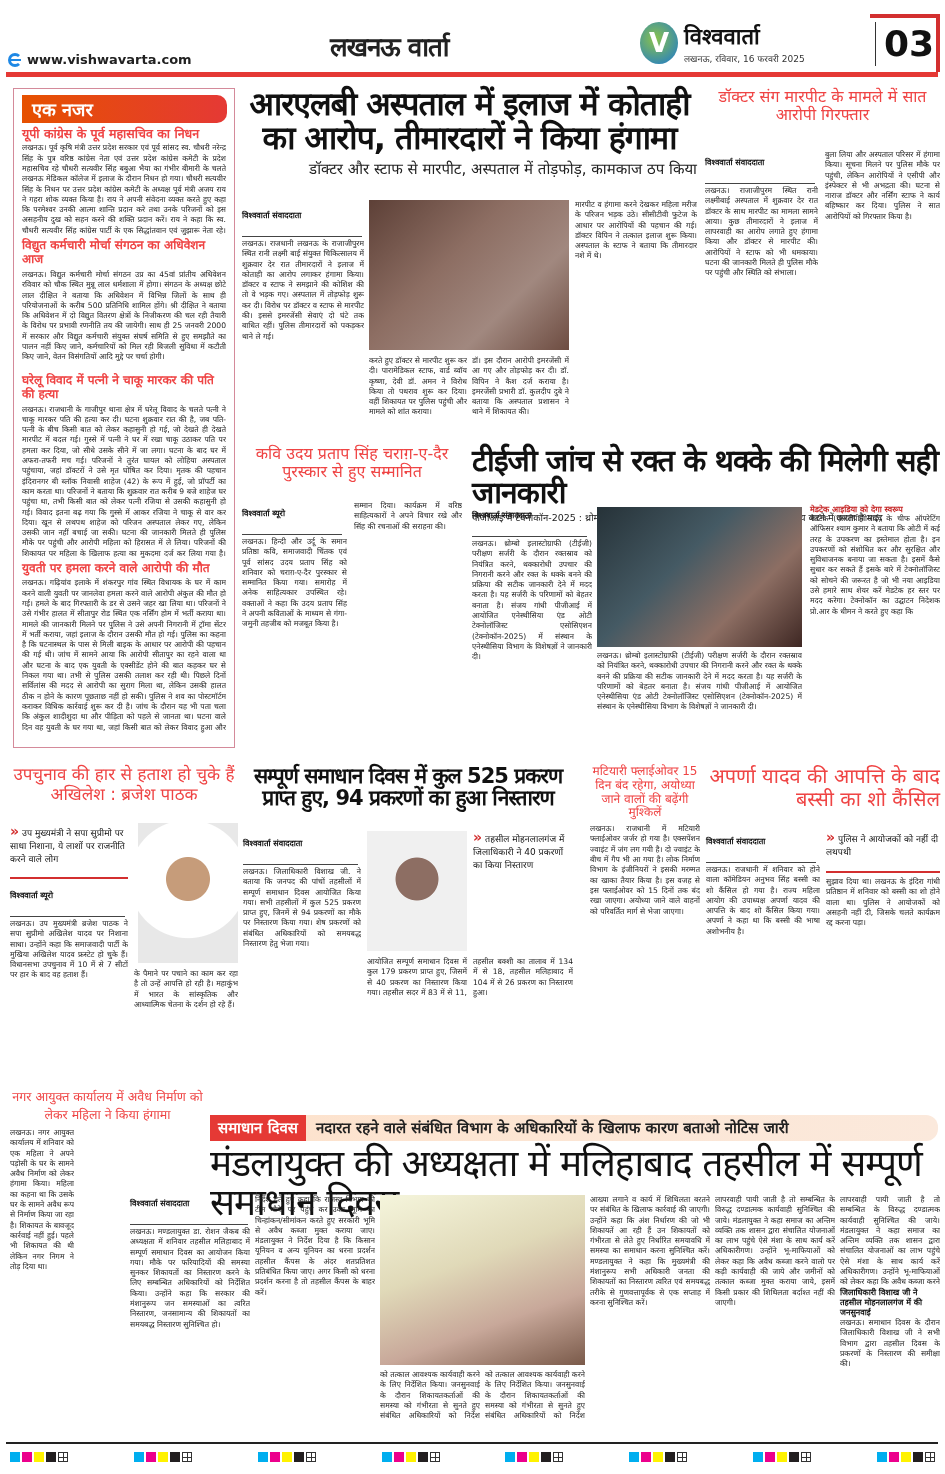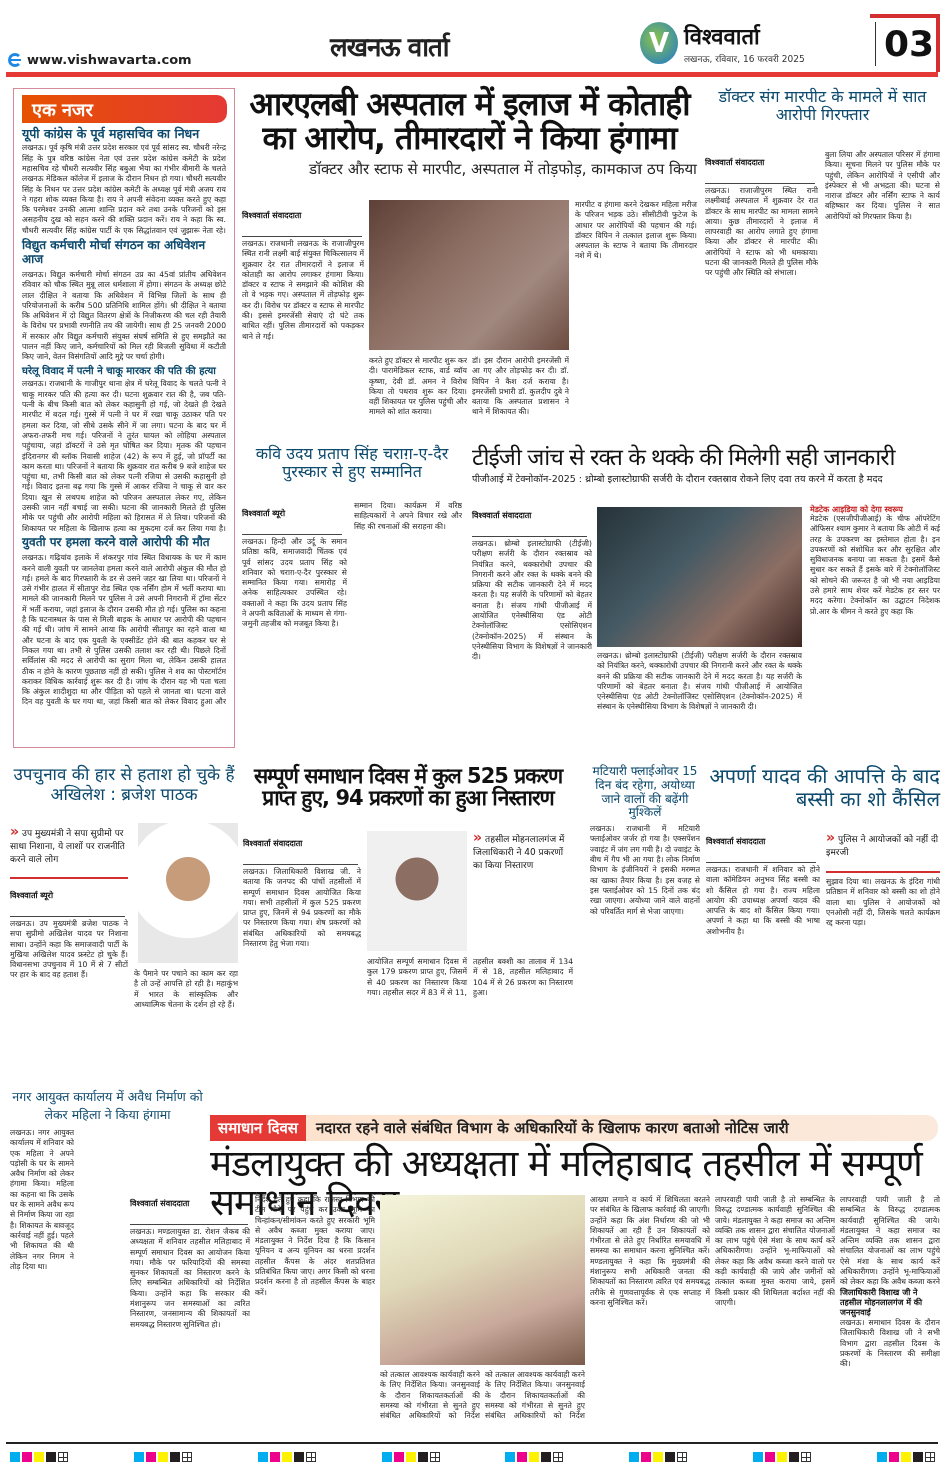--- a/index.html
+++ b/index.html
@@ -14,21 +14,21 @@
 .logo{left:640px;top:20px;display:flex;align-items:center;gap:6px}
 .logo-mark{width:38px;height:42px;border-radius:50%;background:radial-gradient(circle at 40% 40%,#8bc34a,#1976d2);color:#fff;font-weight:bold;font-size:26px;text-align:center;line-height:42px}
 .logo-name{font-size:22px;font-weight:bold;color:#111}
 .logo-date{font-size:9px;color:#333;margin-top:2px}
 .pagebox{left:870px;top:14px;width:70px;height:58px;border-top:4px solid #d32f2f;border-right:4px solid #d32f2f}
 .pagenum{left:875px;top:22px;font-size:36px;font-weight:bold;border-left:1px solid #333;padding-left:8px;height:44px;line-height:44px}
 .redline{left:6px;top:72px;width:932px;height:5px;background:#e53935}
 .col-text{font-size:7.6px;line-height:10.3px;color:#222;text-align:justify}
 .byline{font-size:8px;font-weight:bold;border-bottom:1px solid #444;padding-bottom:16px;margin-bottom:2px;display:inline-block;min-width:120px}
 .h-big{font-weight:bold;color:#111;line-height:1.05;letter-spacing:-1px}
-.h-med{font-weight:bold;color:#0c4a6e;line-height:1.15}
+.h-med{font-weight:bold;color:#ef4444;line-height:1.15}
 .subh{color:#222}
 .box{border:1.5px solid #d48a9a}
 .eknazar{background:linear-gradient(90deg,#e65100,#e53935);color:#fff;font-weight:bold;font-size:18px;padding:2px 10px;border-radius:0 10px 10px 0;width:205px}
 .photo{background:linear-gradient(135deg,#5d4037,#8d6e63 40%,#a1887f 70%,#6d4c41)}
 .photo2{background:linear-gradient(135deg,#263238,#455a64 40%,#8d6e63 70%,#3e2723)}
 .photo3{background:linear-gradient(160deg,#f5f5dc,#e0d9b8 40%,#c8a89a 70%,#7a5a4a)}
 .photo4{background:radial-gradient(circle at 50% 40%,#c69c7a 0 22%,#fff 23% 60%,#e8e8e8 61%)}
 .photo5{background:radial-gradient(circle at 50% 40%,#8d6e63 0 24%,#f0f0f0 25%)}
 .bullet{color:#d32f2f;font-weight:bold;font-size:14px;margin-right:3px}
 .rule-red{height:2px;background:#d32f2f}
@@ -61,21 +61,21 @@
   <div class="abs pagenum">03</div>
   <div class="abs redline"></div>
 </div>
 
 <div class="abs box" style="left:13px;top:88px;width:222px;height:660px;padding:6px 8px">
   <div class="eknazar">एक नजर</div>
   <div class="h-med" style="font-size:12.5px;margin-top:4px">यूपी कांग्रेस के पूर्व महासचिव का निधन</div>
   <div class="col-text" style="margin-top:2px;height:93px;overflow:hidden">लखनऊ। पूर्व कृषि मंत्री उत्तर प्रदेश सरकार एवं पूर्व सांसद स्व. चौधरी नरेन्द्र सिंह के पुत्र वरिष्ठ कांग्रेस नेता एवं उत्तर प्रदेश कांग्रेस कमेटी के प्रदेश महासचिव रहे चौधरी सत्यवीर सिंह बबुआ भैया का गंभीर बीमारी के चलते लखनऊ मेडिकल कॉलेज में इलाज के दौरान निधन हो गया। चौधरी सत्यवीर सिंह के निधन पर उत्तर प्रदेश कांग्रेस कमेटी के अध्यक्ष पूर्व मंत्री अजय राय ने गहरा शोक व्यक्त किया है। राय ने अपनी संवेदना व्यक्त करते हुए कहा कि परमेश्वर उनकी आत्मा शान्ति प्रदान करे तथा उनके परिजनों को इस असहनीय दुख को सहन करने की शक्ति प्रदान करें। राय ने कहा कि स्व. चौधरी सत्यवीर सिंह कांग्रेस पार्टी के एक सिद्धांतवान एवं जुझारू नेता रहे। इस दुख की घड़ी में पूरा कांग्रेस परिवार उनके परिजनों के साथ पूरी मजबूती से खड़ा है।</div>
   <div class="h-med" style="font-size:12px;margin-top:3px">विद्युत कर्मचारी मोर्चा संगठन का अधिवेशन आज</div>
   <div class="col-text" style="margin-top:3px;height:92px;overflow:hidden">लखनऊ। विद्युत कर्मचारी मोर्चा संगठन उप्र का 45वां प्रांतीय अधिवेशन रविवार को चौक स्थित मुन्नू लाल धर्मशाला में होगा। संगठन के अध्यक्ष छोटे लाल दीक्षित ने बताया कि अधिवेशन में विभिन्न जिलों के साथ ही परियोजनाओं के करीब 500 प्रतिनिधि शामिल होंगे। श्री दीक्षित ने बताया कि अधिवेशन में दो विद्युत वितरण क्षेत्रों के निजीकरण की चल रही तैयारी के विरोध पर प्रभावी रणनीति तय की जायेगी। साथ ही 25 जनवरी 2000 में सरकार और विद्युत कर्मचारी संयुक्त संघर्ष समिति से हुए समझौते का पालन नहीं किए जाने, कर्मचारियों को मिल रही बिजली सुविधा में कटौती किए जाने, वेतन विसंगतियों आदि मुद्दे पर चर्चा होगी।</div>
-  <div class="h-med" style="font-size:10px;margin-top:3px">घरेलू विवाद में पत्नी ने चाकू मारकर की पति की हत्या</div>
+  <div class="h-med" style="font-size:12px;margin-top:12px">घरेलू विवाद में पत्नी ने चाकू मारकर की पति की हत्या</div>
   <div class="col-text" style="margin-top:3px;height:154px;overflow:hidden">लखनऊ। राजधानी के गाजीपुर थाना क्षेत्र में घरेलू विवाद के चलते पत्नी ने चाकू मारकर पति की हत्या कर दी। घटना शुक्रवार रात की है, जब पति-पत्नी के बीच किसी बात को लेकर कहासुनी हो गई, जो देखते ही देखते मारपीट में बदल गई। गुस्से में पत्नी ने घर में रखा चाकू उठाकर पति पर हमला कर दिया, जो सीधे उसके सीने में जा लगा। घटना के बाद घर में अफरा-तफरी मच गई। परिजनों ने तुरंत घायल को लोहिया अस्पताल पहुंचाया, जहां डॉक्टरों ने उसे मृत घोषित कर दिया। मृतक की पहचान इंदिरानगर बी ब्लॉक निवासी शाहेज (42) के रूप में हुई, जो प्रॉपर्टी का काम करता था। परिजनों ने बताया कि शुक्रवार रात करीब 9 बजे शाहेज घर पहुंचा था, तभी किसी बात को लेकर पत्नी रजिया से उसकी कहासुनी हो गई। विवाद इतना बढ़ गया कि गुस्से में आकर रजिया ने चाकू से वार कर दिया। खून से लथपथ शाहेज को परिजन अस्पताल लेकर गए, लेकिन उसकी जान नहीं बचाई जा सकी। घटना की जानकारी मिलते ही पुलिस मौके पर पहुंची और आरोपी महिला को हिरासत में ले लिया। परिजनों की शिकायत पर महिला के खिलाफ हत्या का मुकदमा दर्ज कर लिया गया है। पुलिस उससे पूछताछ कर रही है और मामले की गहन जांच की जा रही है।</div>
   <div class="h-med" style="font-size:12px;margin-top:3px">युवती पर हमला करने वाले आरोपी की मौत</div>
   <div class="col-text" style="margin-top:3px;height:155px;overflow:hidden">लखनऊ। गढ़ियांव इलाके में शंकरपुर गांव स्थित विधायक के घर में काम करने वाली युवती पर जानलेवा हमला करने वाले आरोपी अंकुल की मौत हो गई। हमले के बाद गिरफ्तारी के डर से उसने जहर खा लिया था। परिजनों ने उसे गंभीर हालत में सीतापुर रोड स्थित एक नर्सिंग होम में भर्ती कराया था। मामले की जानकारी मिलने पर पुलिस ने उसे अपनी निगरानी में ट्रॉमा सेंटर में भर्ती कराया, जहां इलाज के दौरान उसकी मौत हो गई। पुलिस का कहना है कि घटनास्थल के पास से मिली बाइक के आधार पर आरोपी की पहचान की गई थी। जांच में सामने आया कि आरोपी सीतापुर का रहने वाला था और घटना के बाद एक युवती के एक्सीडेंट होने की बात कहकर घर से निकल गया था। तभी से पुलिस उसकी तलाश कर रही थी। पिछले दिनों सर्विलांस की मदद से आरोपी का सुराग मिला था, लेकिन उसकी हालत ठीक न होने के कारण पूछताछ नहीं हो सकी। पुलिस ने शव का पोस्टमॉर्टम कराकर विधिक कार्रवाई शुरू कर दी है। जांच के दौरान यह भी पता चला कि अंकुल शादीशुदा था और पीड़िता को पहले से जानता था। घटना वाले दिन वह युवती के घर गया था, जहां किसी बात को लेकर विवाद हुआ और उसने जानलेवा हमला कर दिया।</div>
 </div>
 
 <div class="abs" style="left:242px;top:88px;width:455px;height:350px">
   <div class="h-big" style="font-size:32px;text-align:center">आरएलबी अस्पताल में इलाज में कोताही का आरोप, तीमारदारों ने किया हंगामा</div>
   <div class="subh" style="font-size:15px;text-align:right;margin-top:3px">डॉक्टर और स्टाफ से मारपीट, अस्पताल में तोड़फोड़, कामकाज ठप किया</div>
   <div class="abs" style="left:0;top:115px;width:122px">
     <div class="byline">विश्ववार्ता संवाददाता</div>
@@ -99,21 +99,21 @@
 <div class="abs" style="left:242px;top:445px;width:220px;height:305px">
   <div class="h-med" style="font-size:16px;text-align:center;font-weight:normal">कवि उदय प्रताप सिंह चराग़-ए-दैर पुरस्कार से हुए सम्मानित</div>
   <div class="abs" style="left:0;top:56px;width:105px">
     <div class="byline" style="min-width:100px">विश्ववार्ता ब्यूरो</div>
     <div class="col-text" style="height:235px;overflow:hidden">लखनऊ। हिन्दी और उर्दू के समान प्रतिष्ठा कवि, समाजवादी चिंतक एवं पूर्व सांसद उदय प्रताप सिंह को शनिवार को चराग़-ए-दैर पुरस्कार से सम्मानित किया गया। समारोह में अनेक साहित्यकार उपस्थित रहे। वक्ताओं ने कहा कि उदय प्रताप सिंह ने अपनी कविताओं के माध्यम से गंगा-जमुनी तहजीब को मजबूत किया है।</div>
   </div>
   <div class="abs col-text" style="left:112px;top:56px;width:108px;height:245px;overflow:hidden">सम्मान दिया। कार्यक्रम में वरिष्ठ साहित्यकारों ने अपने विचार रखे और सिंह की रचनाओं की सराहना की।</div>
 </div>
 
 <div class="abs" style="left:472px;top:445px;width:468px;height:305px">
-  <div class="h-big" style="font-size:23px;font-weight:normal">टीईजी जांच से रक्त के थक्के की मिलेगी सही जानकारी</div>
+  <div class="h-big" style="font-size:30px;font-weight:bold">टीईजी जांच से रक्त के थक्के की मिलेगी सही जानकारी</div>
   <div class="subh" style="font-size:9.5px;margin-top:3px;white-space:nowrap">पीजीआई में टेक्नोकॉन-2025 : थ्रोम्बो इलास्टोग्राफी सर्जरी के दौरान रक्तस्राव रोकने लिए दवा तय करने में करता है मदद</div>
   <div class="abs" style="left:0;top:58px;width:120px">
     <div class="byline" style="min-width:115px">विश्ववार्ता संवाददाता</div>
     <div class="col-text" style="height:232px;overflow:hidden">लखनऊ। थ्रोम्बो इलास्टोग्राफी (टीईजी) परीक्षण सर्जरी के दौरान रक्तस्राव को नियंत्रित करने, थक्कारोधी उपचार की निगरानी करने और रक्त के थक्के बनने की प्रक्रिया की सटीक जानकारी देने में मदद करता है। यह सर्जरी के परिणामों को बेहतर बनाता है। संजय गांधी पीजीआई में आयोजित एनेस्थीसिया एंड ओटी टेक्नोलॉजिस्ट एसोसिएशन (टेक्नोकॉन-2025) में संस्थान के एनेस्थीसिया विभाग के विशेषज्ञों ने जानकारी दी।</div>
   </div>
   <div class="abs photo2" style="left:125px;top:62px;width:205px;height:140px"></div>
   <div class="abs col-text" style="left:125px;top:206px;width:205px;height:90px;overflow:hidden">लखनऊ। थ्रोम्बो इलास्टोग्राफी (टीईजी) परीक्षण सर्जरी के दौरान रक्तस्राव को नियंत्रित करने, थक्कारोधी उपचार की निगरानी करने और रक्त के थक्के बनने की प्रक्रिया की सटीक जानकारी देने में मदद करता है। यह सर्जरी के परिणामों को बेहतर बनाता है। संजय गांधी पीजीआई में आयोजित एनेस्थीसिया एंड ओटी टेक्नोलॉजिस्ट एसोसिएशन (टेक्नोकॉन-2025) में संस्थान के एनेस्थीसिया विभाग के विशेषज्ञों ने जानकारी दी।</div>
   <div class="abs" style="left:338px;top:58px;width:130px">
     <div style="font-size:8px;font-weight:bold;color:#c62828">मेडटेक आइडिया को देगा स्वरूप</div>
     <div class="col-text" style="height:236px;overflow:hidden">मेडटेक (एसजीपीजीआई) के चीफ ऑपरेटिंग ऑफिसर श्याम कुमार ने बताया कि ओटी में कई तरह के उपकरण का इस्तेमाल होता है। इन उपकरणों को संशोधित कर और सुरक्षित और सुविधाजनक बनाया जा सकता है। इसमें कैसे सुधार कर सकते हैं इसके बारे में टेक्नोलॉजिस्ट को सोचने की जरूरत है जो भी नया आइडिया उसे हमारे साथ शेयर करें मेडटेक हर स्तर पर मदद करेगा। टेक्नोकॉन का उद्घाटन निदेशक प्रो.आर के धीमन ने करते हुए कहा कि</div>
@@ -152,24 +152,24 @@
   <div class="col-text" style="margin-top:4px;height:250px;overflow:hidden">लखनऊ। राजधानी में मटियारी फ्लाईओवर जर्जर हो गया है। एक्सपेंशन ज्वाइंट में जंग लग गयी है। दो ज्वाइंट के बीच में गैप भी आ गया है। लोक निर्माण विभाग के इंजीनियरों ने इसकी मरम्मत का खाका तैयार किया है। इस वजह से इस फ्लाईओवर को 15 दिनों तक बंद रखा जाएगा। अयोध्या जाने वाले वाहनों को परिवर्तित मार्ग से भेजा जाएगा।</div>
 </div>
 
 <div class="abs" style="left:706px;top:765px;width:234px;height:330px">
   <div class="h-med" style="font-size:20px;text-align:right;font-weight:normal">अपर्णा यादव की आपत्ति के बाद बस्सी का शो कैंसिल</div>
   <div class="abs" style="left:0;top:64px;width:114px">
     <div class="byline" style="min-width:110px">विश्ववार्ता संवाददाता</div>
     <div class="col-text" style="height:250px;overflow:hidden">लखनऊ। राजधानी में शनिवार को होने वाला कॉमेडियन अनुभव सिंह बस्सी का शो कैंसिल हो गया है। राज्य महिला आयोग की उपाध्यक्ष अपर्णा यादव की आपत्ति के बाद शो कैंसिल किया गया। अपर्णा ने कहा था कि बस्सी की भाषा अशोभनीय है।</div>
   </div>
   <div class="abs" style="left:120px;top:66px;width:114px;font-size:9px;line-height:13px">
-    <span class="bullet">»</span><span>पुलिस ने आयोजकों को नहीं दी इमरजी</span>
+    <span class="bullet">»</span><span>पुलिस ने आयोजकों को नहीं दी लथपथी</span>
   </div>
   <div class="abs rule-red" style="left:120px;top:106px;width:114px"></div>
-  <div class="abs col-text" style="left:120px;top:112px;width:114px;height:205px;overflow:hidden">सुझाव दिया था। लखनऊ के इंदिरा गांधी प्रतिष्ठान में शनिवार को बस्सी का शो होने वाला था। पुलिस ने आयोजकों को एनओसी नहीं दी, जिसके चलते कार्यक्रम रद्द करना पड़ा।</div>
+  <div class="abs col-text" style="left:120px;top:112px;width:114px;height:205px;overflow:hidden">सुझाव दिया था। लखनऊ के इंदिरा गांधी प्रतिष्ठान में शनिवार को बस्सी का शो होने वाला था। पुलिस ने आयोजकों को असहनी नहीं दी, जिसके चलते कार्यक्रम रद्द करना पड़ा।</div>
 </div>
 
 <div class="abs" style="left:10px;top:1088px;width:195px;height:320px">
   <div class="h-med" style="font-size:12.5px;text-align:center;font-weight:normal;line-height:18px">नगर आयुक्त कार्यालय में अवैध निर्माण को लेकर महिला ने किया हंगामा</div>
   <div class="col-text" style="margin-top:4px;height:255px;overflow:hidden;width:64px">लखनऊ। नगर आयुक्त कार्यालय में शनिवार को एक महिला ने अपने पड़ोसी के घर के सामने अवैध निर्माण को लेकर हंगामा किया। महिला का कहना था कि उसके घर के सामने अवैध रूप से निर्माण किया जा रहा है। शिकायत के बावजूद कार्रवाई नहीं हुई। पहले भी शिकायत की थी लेकिन नगर निगम ने तोड़ दिया था।</div>
 </div>
 
 <div class="abs strip">
   <span class="strip-tag">समाधान दिवस</span><span class="strip-text">नदारत रहने वाले संबंधित विभाग के अधिकारियों के खिलाफ कारण बताओ नोटिस जारी</span>
 </div>

